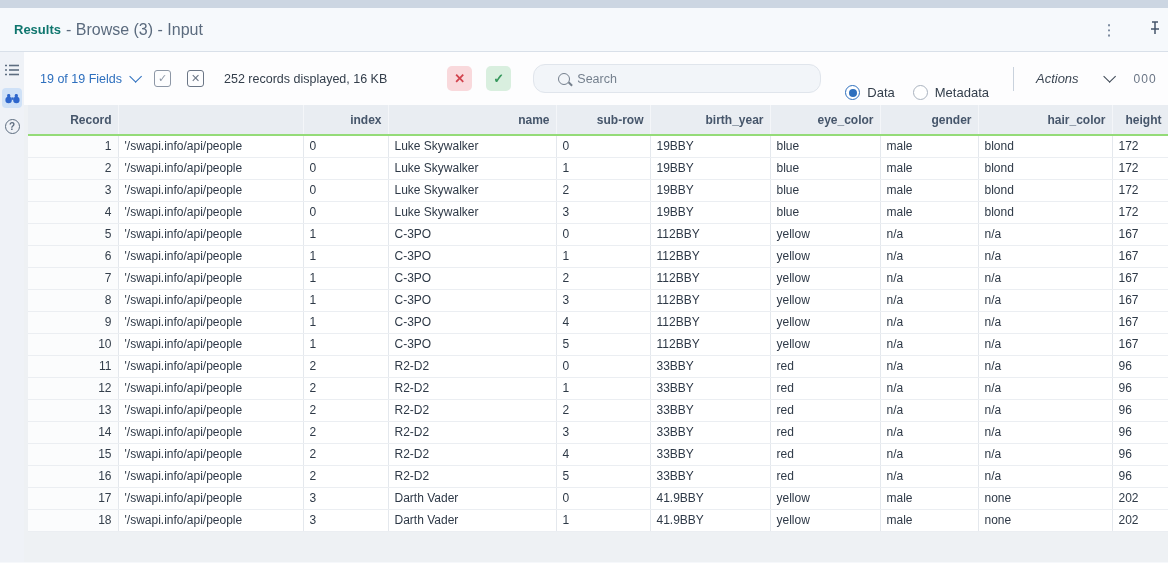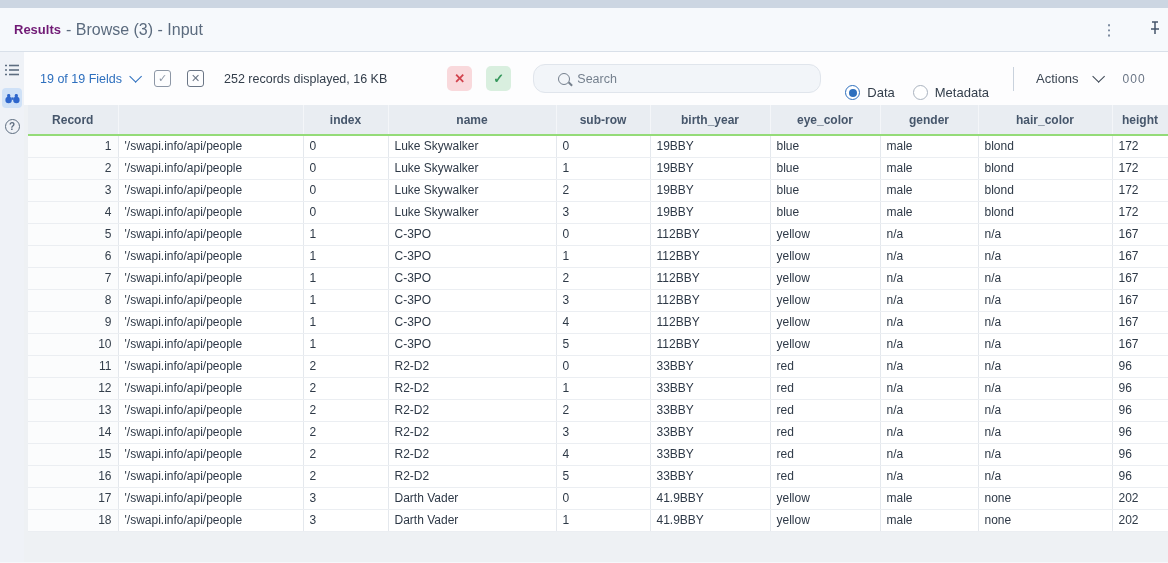--- a/index.html
+++ b/index.html
@@ -6,21 +6,21 @@
   html,body { width:1168px; height:563px; overflow:hidden; background:#fff;
               font-family:"Liberation Sans", sans-serif; }
   .app { position:relative; width:1168px; height:563px; background:#f6f8fb; }
 
   
   .top-strip { height:8px; background:#ccd6e2; }
 
   
   .title-bar { height:44px; background:#f6f9fc; display:flex; align-items:center;
                padding:0 14px; border-bottom:1px solid #d9e0e9; }
-  .title-main { font-size:13px; font-weight:bold; color:#701a75; }
+  .title-main { font-size:13px; font-weight:bold; color:#0f766e; }
   .title-context { font-size:16px; color:#5b6b7e; margin-left:5px; }
   .title-spacer { flex:1; }
   .kebab { width:22px; text-align:center; color:#5f7189; font-size:15px; cursor:pointer;
            letter-spacing:0; line-height:14px; }
   .pin { width:20px; margin-left:26px; margin-right:-12px; color:#46566b; }
 
   
   .body-row { display:flex; height:510px; }
 
   
@@ -64,29 +64,29 @@
                 transform:rotate(45deg); right:-4px; bottom:-1px; }
   .radio-group { display:flex; align-items:center; gap:18px; margin-left:16px;margin-top:28px; }
   .radio-item { display:flex; align-items:center; gap:7px; font-size:13px; color:#333e4b;
                 cursor:pointer; }
   .radio-dot { width:15px; height:15px; border-radius:50%; border:1.6px solid #aab3bf;
                background:#fff; position:relative; }
   .radio-dot.on { border-color:#2d6fbe; }
   .radio-dot.on::after { content:""; position:absolute; inset:2.5px; border-radius:50%;
                           background:#2d6fbe; }
   .tb-divider { width:1px; height:24px; background:#c9d2dd; margin:0 14px 0 16px; }
-  .actions { display:flex; align-items:center; gap:13px; font-size:13px; color:#3c4754;
-             cursor:pointer; }
+  .actions { display:flex; align-items:center; gap:24px; font-size:13px; color:#3c4754;
+             cursor:pointer;font-style:italic; }
   .counter { font-size:12px; color:#6a7585; margin-left:14px; letter-spacing:1px; }
 
   
   .grid-area { flex:1; overflow:hidden; padding-left:4px; background:#eef1f4; }
   table { border-collapse:collapse; table-layout:fixed; width:1140px; background:#fff;
           font-size:12px; color:#2e3947; }
-  th { height:30px; background:#e9edf2; text-align:center; font-weight:bold; color:#46566b;
+  th { height:30px; background:#e9edf2; text-align:right; font-weight:bold; color:#46566b;
        padding:4px 6px; border-right:1px solid #f4f6f9; border-bottom:2px solid #94db78;
        font-size:12px; overflow:hidden; white-space:nowrap; cursor:pointer; }
   td { height:22px; padding:0 6px; border-right:1px solid #e4e8ed; border-bottom:1px solid #ebeef2;
        overflow:hidden; white-space:nowrap; background:#fff; cursor:default; }
   td.rec { text-align:right; background:#fbfcfd; color:#333e4b; }
 </style>
 </head>
 <body>
 
 <div class="app">

